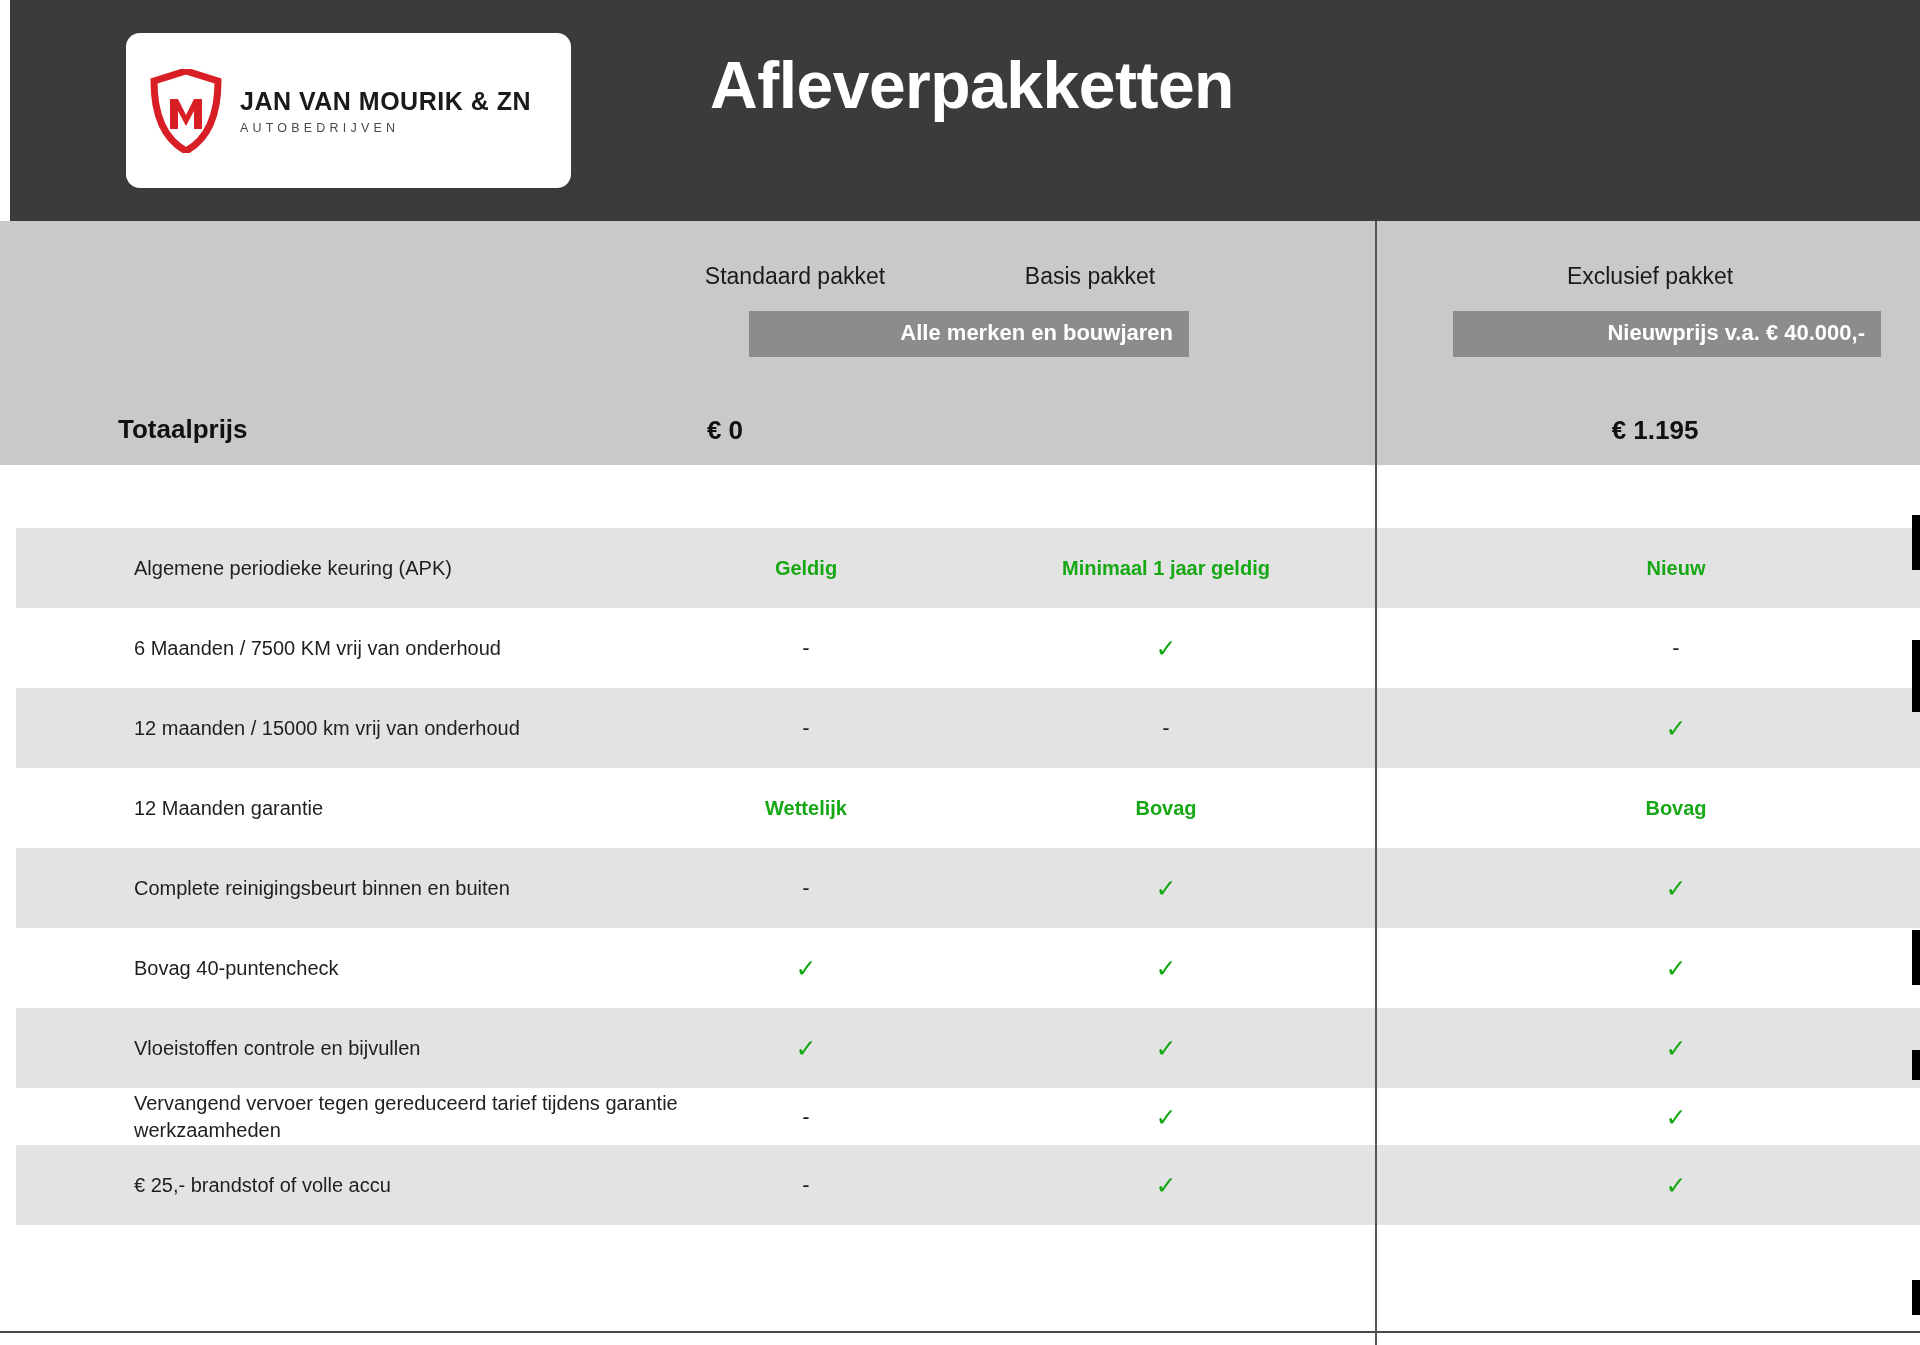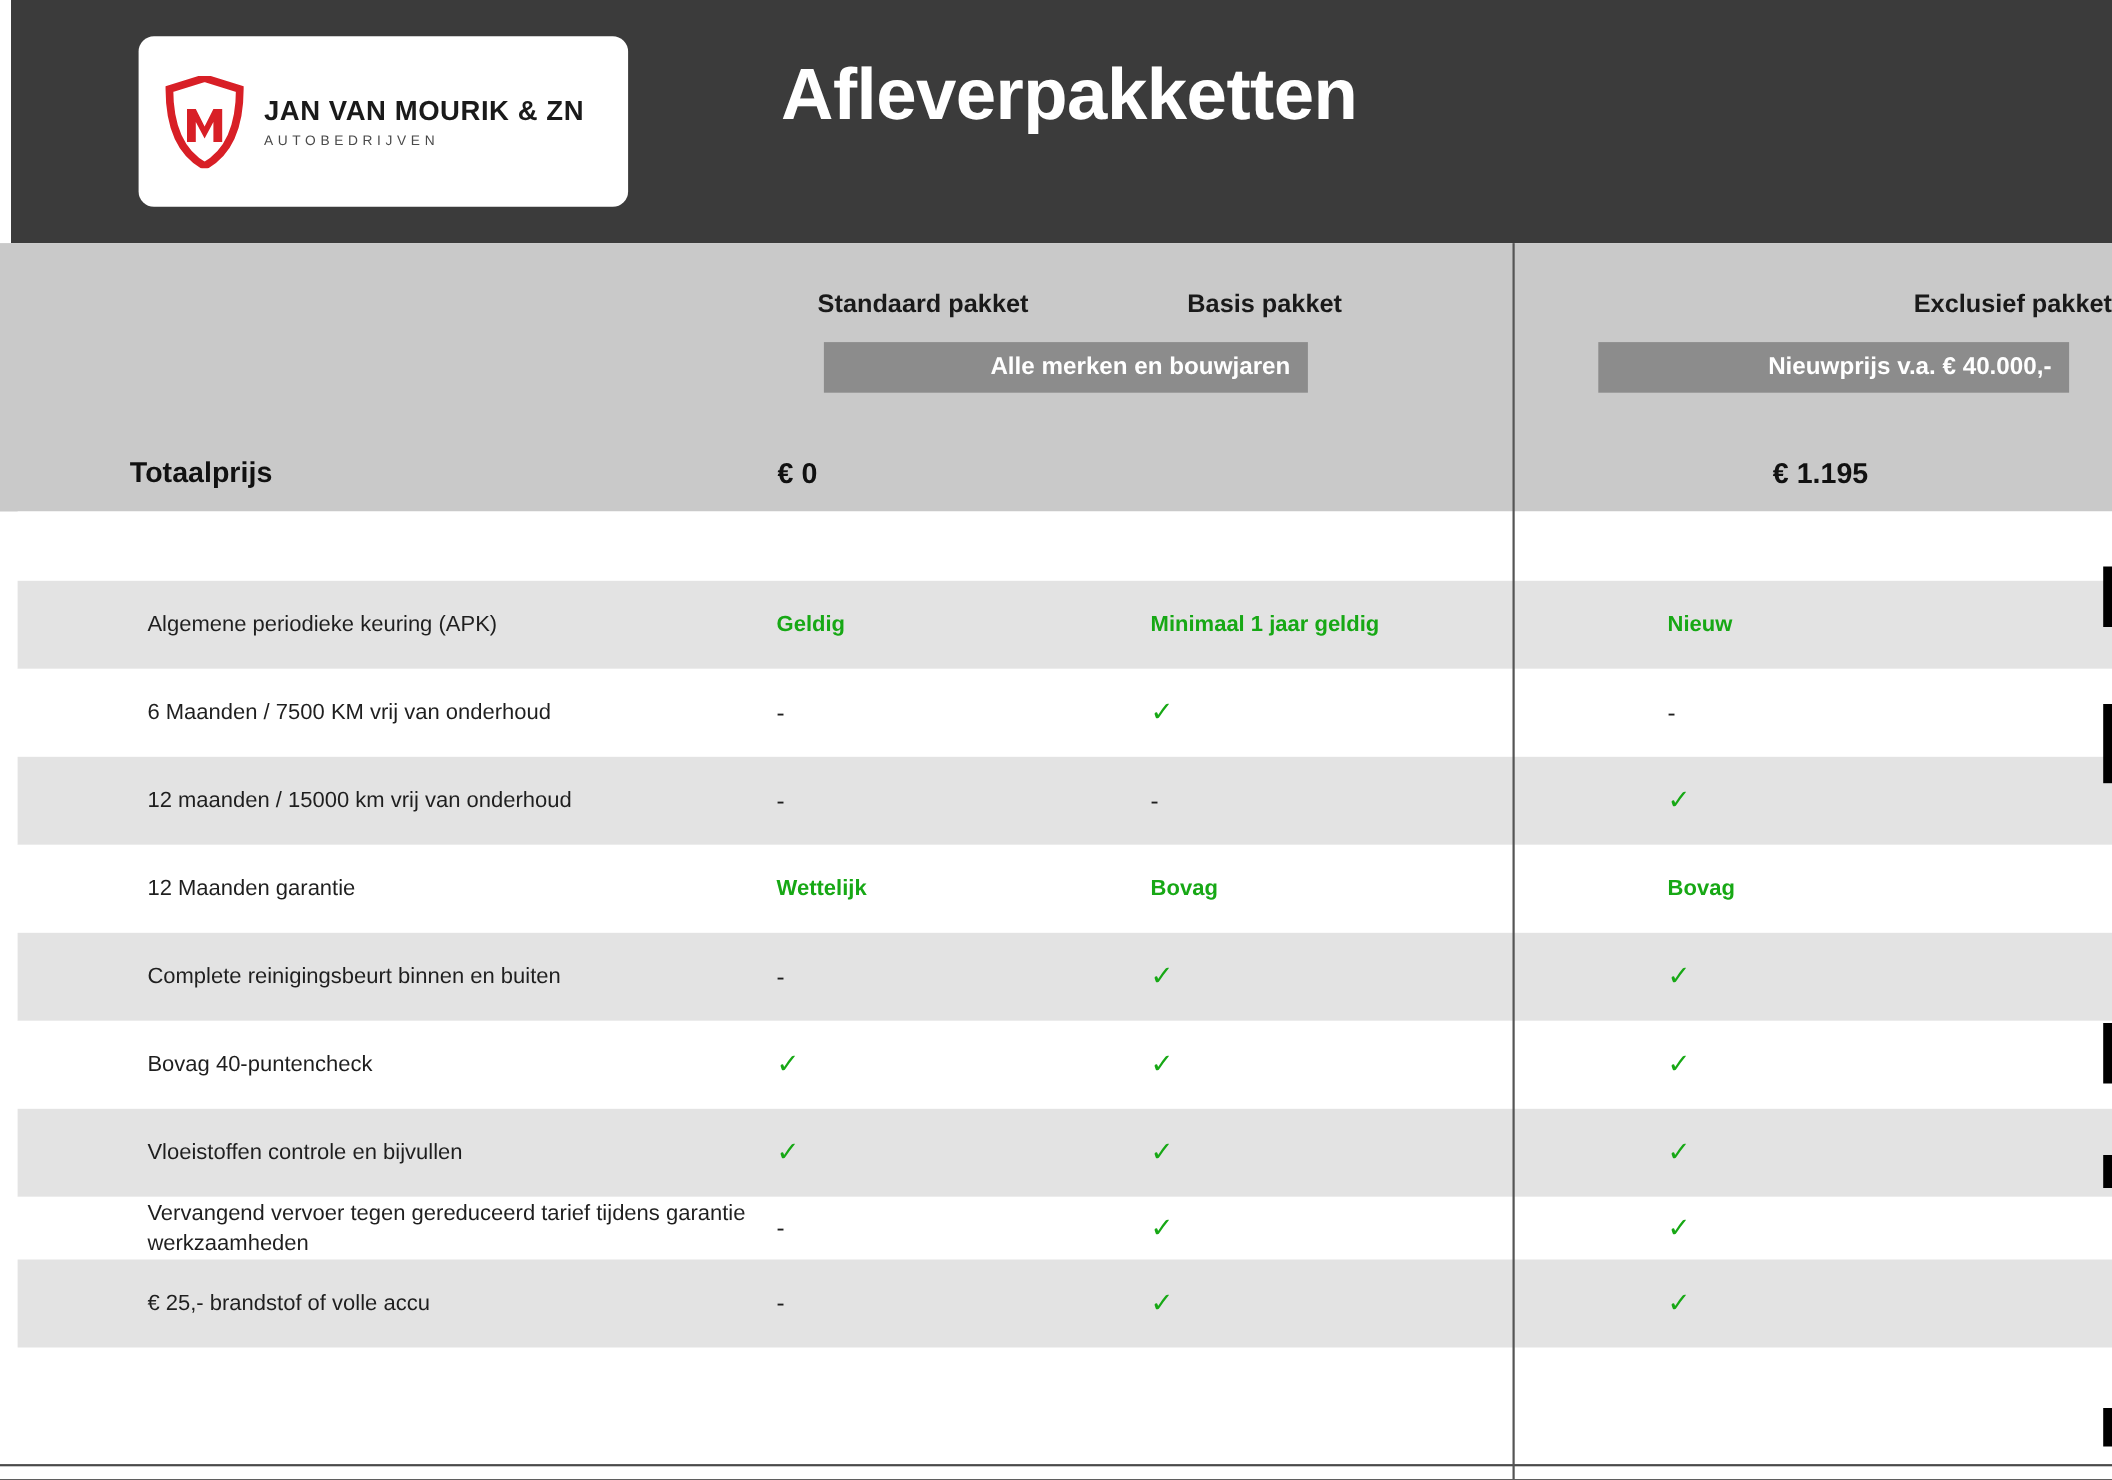--- a/index.html
+++ b/index.html
@@ -101,23 +101,23 @@
     left: 1375px;
     top: 221px;
     width: 2px;
     height: 1124px;
     background: #555;
   }
 
   .col-head {
     position: absolute;
     font-size: 23px;
-    font-weight: bold;
+    font-weight: normal;
     color: #1a1a1a;
-    text-align: right;
+    text-align: center;
     white-space: nowrap;
   }
   #ch1 { left: 655px; top: 263px; width: 280px; }
   #ch2 { left: 960px; top: 263px; width: 260px; }
   #ch3 { left: 1380px; top: 263px; width: 540px; }
 
   .badge {
     position: absolute;
     background: #8c8c8c;
     color: #ffffff;
@@ -179,21 +179,21 @@
     transform: translateY(-50%);
     font-size: 20px;
     color: #1f1f1f;
     line-height: 1.35;
     max-width: 560px;
   }
   .cell {
     position: absolute;
     top: 50%;
     transform: translateY(-50%);
-    text-align: left;
+    text-align: center;
     font-size: 20px;
     color: #1f1f1f;
     white-space: nowrap;
   }
   .cell.c1 { left: 690px; width: 200px; }
   .cell.c2 { left: 1030px; width: 240px; }
   .cell.c3 { left: 1500px; width: 320px; }
 
   .cell.green {
     color: #17a815;

